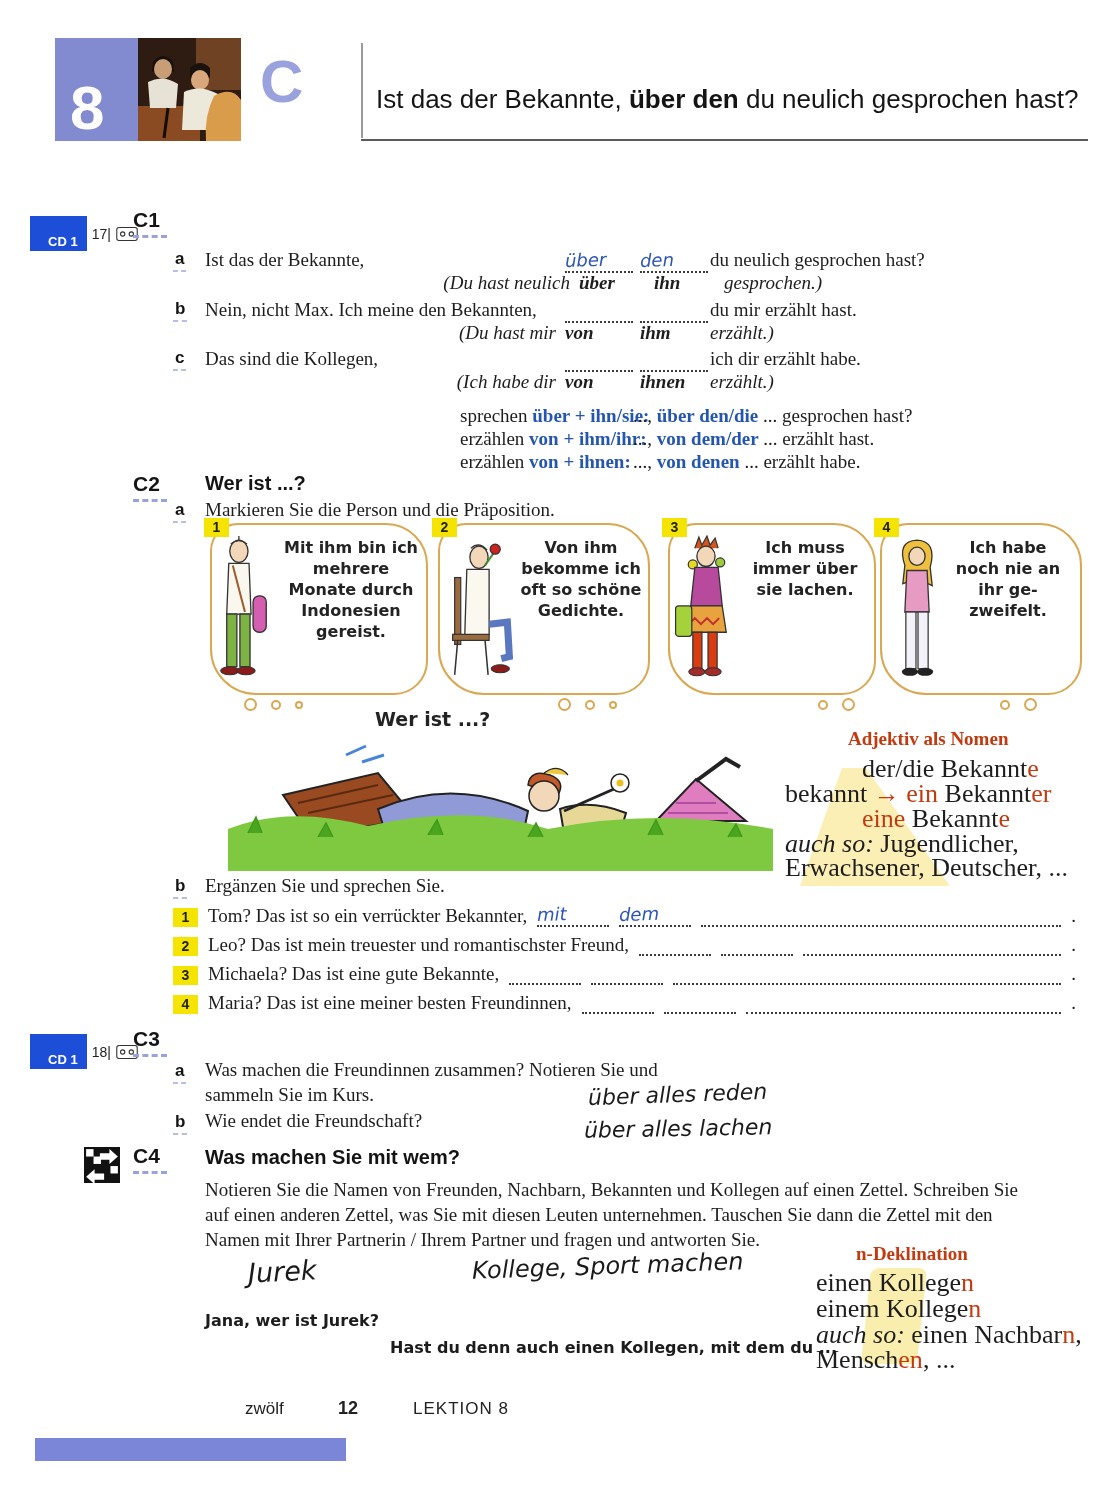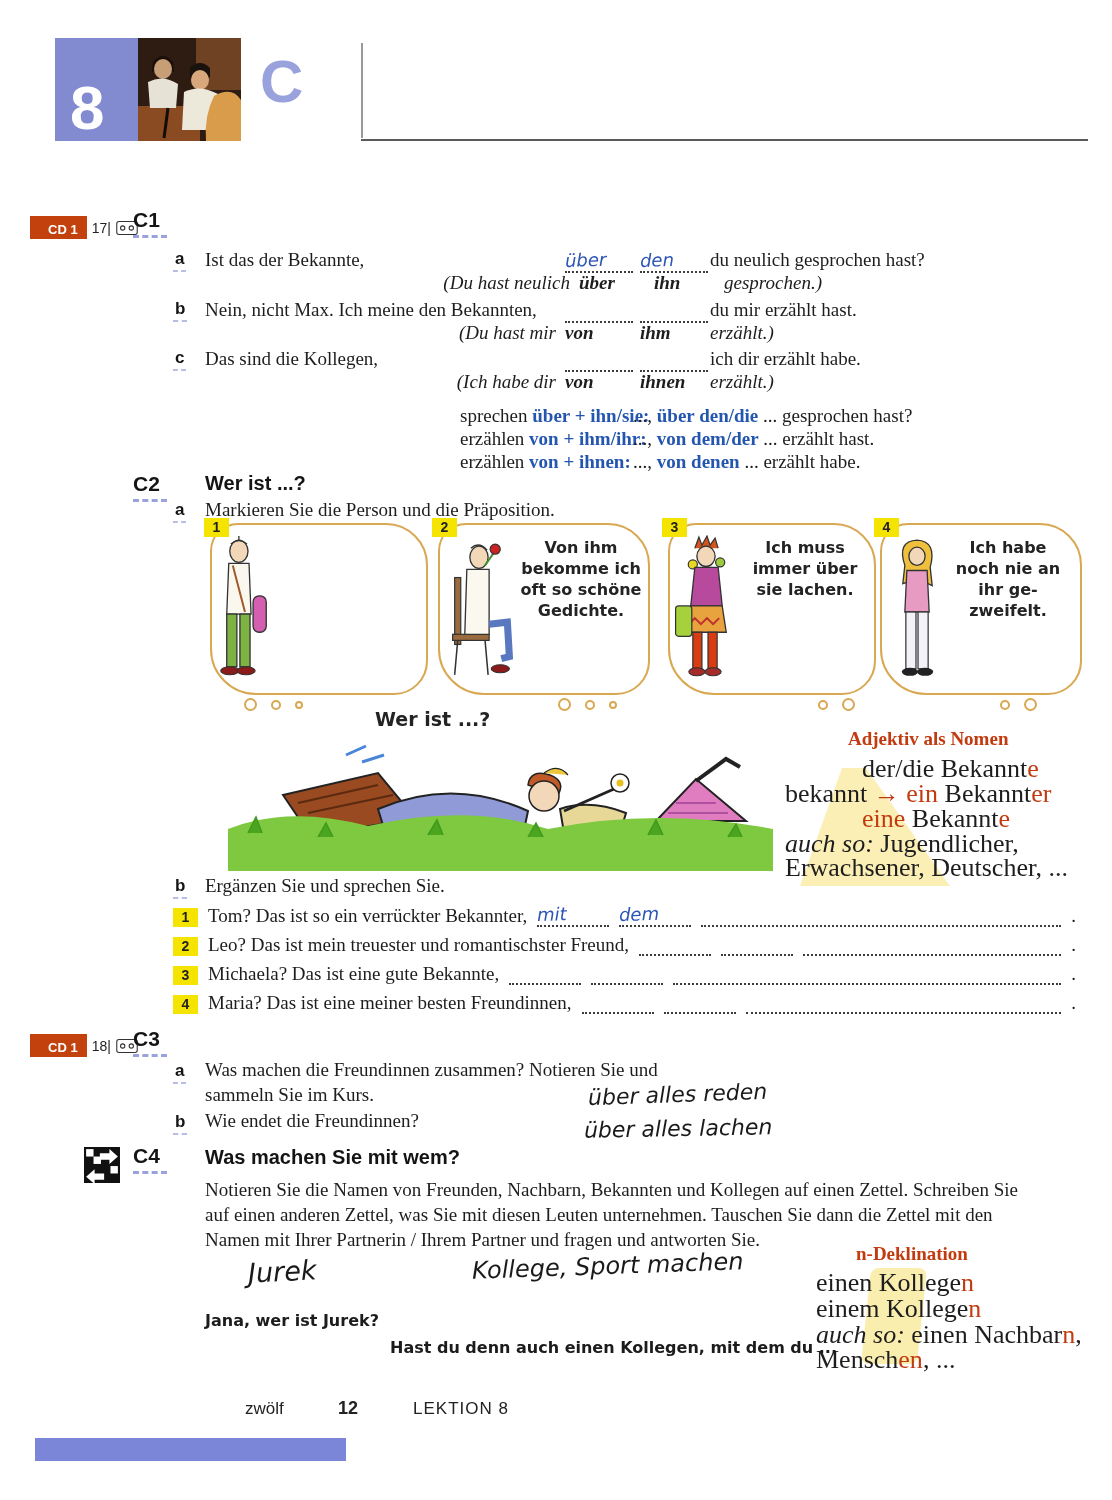--- a/index.html
+++ b/index.html
@@ -18,22 +18,22 @@
               font-size:26px;color:#141414;white-space:nowrap;}
   .hrule{position:absolute;left:361px;top:139px;width:727px;height:2px;background:#5a5a5a;}
   
   .serif{font-family:"Liberation Serif",serif;font-size:19px;color:#1d1d1d;}
   .sansb{font-family:"Liberation Sans",sans-serif;font-weight:bold;color:#141414;}
   .clabel{font-family:"Liberation Sans",sans-serif;font-weight:bold;font-size:21px;color:#141414;}
   .dashu{display:block;width:34px;border-top:3px dashed #9aa2de;margin-top:3px;}
   .letter{font-family:"Liberation Sans",sans-serif;font-weight:bold;font-size:17px;color:#141414;
           border-bottom:2px dashed #b6bde8;padding:0 2px 1px 2px;}
   .cdrow{display:flex;align-items:center;gap:5px;}
-  .cdband{background:#c2410c;color:#fff;font-family:"Liberation Sans",sans-serif;font-weight:bold;
-          font-size:13px;padding:6px 9px 2px 18px;text-align:right;}
+  .cdband{background:#1d4ed8;color:#fff;font-family:"Liberation Sans",sans-serif;font-weight:bold;
+          font-size:13px;padding:18px 9px 2px 18px;text-align:right;}
   .track{font-family:"Liberation Sans",sans-serif;font-size:14px;color:#222;}
   .ital{font-style:italic;}
   .bital{font-style:italic;font-weight:bold;}
   .blank{display:inline-block;height:22px;border-bottom:2px dotted #3c3c3c;vertical-align:bottom;}
   .w68{width:68px;}
   .hwfill{display:block;margin-bottom:-2px;font-family:"DejaVu Sans",sans-serif;font-style:italic;
           font-size:18px;color:#2d55b5;transform:rotate(-1.5deg);}
   .colL{position:absolute;left:173px;}
   .colT{position:absolute;left:205px;white-space:nowrap;}
   .col1{position:absolute;left:565px;}
@@ -94,20 +94,23 @@
     <ellipse cx="25" cy="31" rx="9" ry="10" fill="#c89e76"></ellipse>
     <path d="M10 44 Q25 36 40 46 L38 70 L12 70 Z" fill="#e6e2d6"></path>
     <path d="M52 30 Q62 20 72 30 L72 40 Q62 33 52 40 Z" fill="#1a120c"></path>
     <ellipse cx="62" cy="42" rx="9" ry="10" fill="#d8a87c"></ellipse>
     <path d="M46 54 Q62 46 80 56 L80 92 L44 92 Z" fill="#ece8da"></path>
     <path d="M76 58 Q94 48 103 62 L103 103 L68 103 Q66 78 76 58 Z" fill="#d89c4a"></path>
     <line x1="30" y1="70" x2="26" y2="100" stroke="#140c06" stroke-width="3"></line>
   </svg>
   <div class="big-c">C</div>
   <div class="vrule"></div>
+  <div class="page-title">
+    <span>Ist das der Bekannte, </span><span style="font-weight:bold">über den</span><span> du neulich gesprochen hast?</span>
+  </div>
   <div class="hrule"></div>
 
   <div class="abs cdrow" style="left:30px;top:216px">
     <span class="cdband">CD 1</span>
     <span class="track">17|</span>
     <svg width="22" height="14" viewBox="0 0 20 13">
       <rect x="0.5" y="0.5" width="19" height="12" rx="2" fill="#fff" stroke="#333"></rect>
       <circle cx="6" cy="6.5" r="2" fill="none" stroke="#333"></circle>
       <circle cx="14" cy="6.5" r="2" fill="none" stroke="#333"></circle>
     </svg>
@@ -198,20 +201,21 @@
       <path d="M14 9 Q22 2 30 9" fill="none" stroke="#333" stroke-width="1.3"></path>
       <line x1="22" y1="1" x2="22" y2="6" stroke="#333" stroke-width="1.3"></line>
       <path d="M12 28 L32 28 L34 78 L10 78 Z" fill="#faf8ee" stroke="#333" stroke-width="1.3"></path>
       <line x1="16" y1="30" x2="28" y2="76" stroke="#a05a2c" stroke-width="2"></line>
       <rect x="10" y="78" width="10" height="52" fill="#7cb342" stroke="#333" stroke-width="1.3"></rect>
       <rect x="23" y="78" width="10" height="52" fill="#7cb342" stroke="#333" stroke-width="1.3"></rect>
       <ellipse cx="13" cy="134" rx="9" ry="4" fill="#8b1a1a" stroke="#333"></ellipse>
       <ellipse cx="29" cy="134" rx="9" ry="4" fill="#8b1a1a" stroke="#333"></ellipse>
       <rect x="36" y="60" width="13" height="36" rx="6" fill="#d45fb0" stroke="#333" stroke-width="1.3"></rect>
     </svg>
+    <div class="bubble" style="left:70px;width:142px">Mit ihm bin ich mehrere Monate durch Indonesien gereist.</div>
     <div class="dots" style="left:34px">
       <span class="dot d1"></span>
         <span class="dot d2"></span>
         <span class="dot d3"></span>
     </div>
   </div>
 
   <div class="panel" style="left:438px;width:212px">
     <div class="cloud"></div>
     <span class="ybadge">2</span>
@@ -357,21 +361,21 @@
       <circle cx="14" cy="6.5" r="2" fill="none" stroke="#333"></circle>
     </svg>
   </div>
   <div class="abs clabel" style="left:133px;top:1027px">
     <span>C3</span><span class="dashu"></span>
   </div>
   <span class="abs letter" style="left:173px;top:1061px">a</span>
   <div class="abs serif" style="left:205px;top:1059px">Was machen die Freundinnen zusammen? Notieren Sie und</div>
   <div class="abs serif" style="left:205px;top:1084px">sammeln Sie im Kurs.</div>
   <span class="abs letter" style="left:173px;top:1112px">b</span>
-  <div class="abs serif" style="left:205px;top:1110px">Wie endet die Freundinnen?</div>
+  <div class="abs serif" style="left:205px;top:1110px">Wie endet die Freundschaft?</div>
   <div class="abs hwblack" style="left:588px;top:1082px;font-size:22px;transform:rotate(-2deg)">über alles reden</div>
   <div class="abs hwblack" style="left:584px;top:1116px;font-size:22px;transform:rotate(-1deg)">über alles lachen</div>
 
   <svg class="abs" style="left:84px;top:1147px" width="36" height="36" viewBox="0 0 34 34">
     <rect width="34" height="34" fill="#111"></rect>
     <rect x="2" y="2" width="7" height="7" fill="#fff"></rect>
     <rect x="9" y="9" width="7" height="7" fill="#fff"></rect>
     <rect x="25" y="18" width="7" height="7" fill="#fff"></rect>
     <path d="M15 6 h9 v-4 l8 7 -8 7 v-4 h-9 Z" fill="#fff"></path>
     <path d="M19 25 h-9 v-4 l-8 7 8 7 v-4 h9 Z" fill="#fff"></path>

